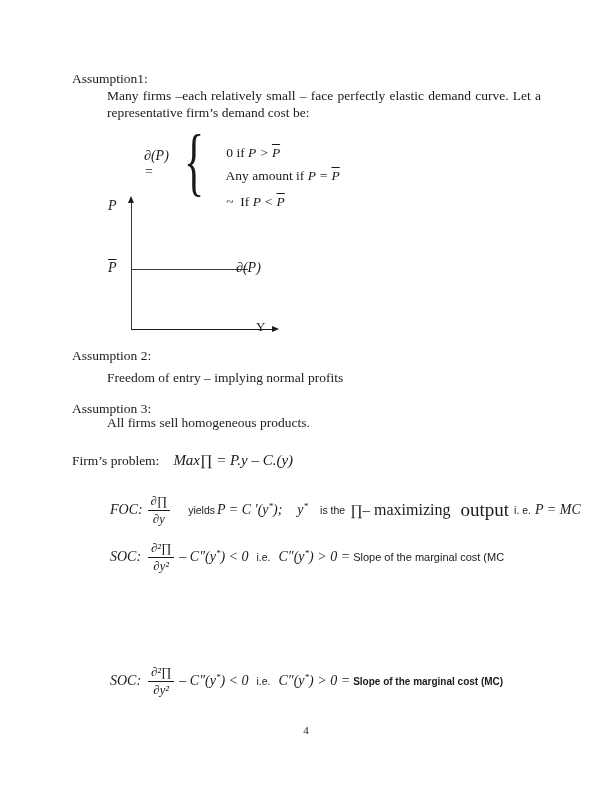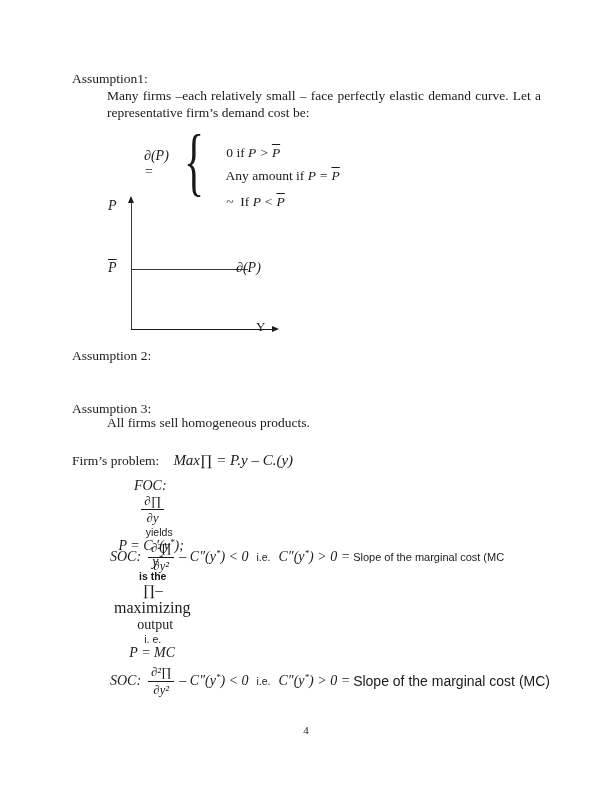--- a/index.html
+++ b/index.html
@@ -71,42 +71,43 @@
     <div class="graph-label overbar" style="left:8px;top:64px;">P</div>
     <div class="hline" style="left:32px;top:73px;width:116px;"></div>
     <div class="graph-label" style="left:136px;top:64px;">∂(P)</div>
 
     <div class="hline" style="left:31px;top:133px;width:142px;background:#1a1a1a;"></div>
     <div class="graph-label" style="left:156px;top:123px;font-size:13px;font-style:normal;">Y</div>
     <div class="arrow-right" style="left:172px;top:130px;"></div>
   </div>
 
   <div class="abs bodytext" style="left:72px;top:347px;">Assumption 2:</div>
+  <div class="abs bodytext" style="left:107px;top:369px;">Freedom of entry – implying normal profits</div>
 
   <div class="abs bodytext" style="left:72px;top:388px;margin-top:12px;">Assumption 3:</div>
   <div class="abs bodytext" style="left:107px;top:414px;">All firms sell homogeneous products.</div>
 
   <div class="abs" style="left:72px;top:450px;display:flex;align-items:center;height:20px;">
     <span class="bodytext">Firm’s problem:</span>
     <span class="it" style="font-size:15px;margin-left:14px;text-align:right;">Max∏ = P.y – C.(y)</span>
   </div>
 
-  <div class="abs mathrow" style="left:110px;top:478px;height:40px;flex-direction:column;">
+  <div class="abs mathrow" style="left:110px;top:490px;height:40px;">
     <span class="tok it">FOC:</span>
     <span class="frac" style="margin-left:5px;">
       <span class="num">∂∏</span>
       <span class="den">∂y</span>
     </span>
     <span class="tok sans" style="margin-left:18px;">yields</span>
     <span class="tok it" style="margin-left:2px;"><span>P = C ′(y</span><span class="star">*</span><span>);</span></span>
     <span class="tok it" style="margin-left:15px;"><span>y</span><span class="star">*</span></span>
-    <span class="tok sans" style="margin-left:5px;font-weight:bold;">is the</span>
+    <span class="tok sans" style="margin-left:12px;">is the</span>
     <span class="tok" style="margin-left:5px;font-size:15px;">∏–</span>
     <span class="tok" style="margin-left:4px;font-size:16px;">maximizing</span>
-    <span class="tok" style="margin-left:10px;font-size:14px;">output</span>
+    <span class="tok" style="margin-left:10px;font-size:19px;">output</span>
     <span class="tok sans" style="margin-left:5px;">i. e.</span>
     <span class="tok it" style="margin-left:4px;">P = MC</span>
   </div>
 
   <div class="abs mathrow" style="left:110px;top:537px;height:40px;">
     <span class="tok it">SOC:</span>
     <span class="frac" style="margin-left:7px;">
       <span class="num">∂²∏</span>
       <span class="den">∂y²</span>
     </span>
@@ -118,18 +119,18 @@
 
   <div class="abs mathrow" style="left:110px;top:661px;height:40px;">
     <span class="tok it">SOC:</span>
     <span class="frac" style="margin-left:7px;">
       <span class="num">∂²∏</span>
       <span class="den">∂y²</span>
     </span>
     <span class="tok it" style="margin-left:5px;"><span>– C″(y</span><span class="star">*</span><span>) &lt; 0</span></span>
     <span class="tok sans" style="margin-left:8px;">i.e.</span>
     <span class="tok it" style="margin-left:8px;"><span>C″(y</span><span class="star">*</span><span>) &gt; 0 =</span></span>
-    <span class="tok sans" style="margin-left:3px;font-size:14px;">Slope of the marginal cost (MC)</span>
+    <span class="tok sans" style="margin-left:3px;font-size:10px;font-weight:bold;">Slope of the marginal cost (MC)</span>
   </div>
 
   <div class="abs pagenum" style="left:0;top:724px;">4</div>
 
 </div>
 
 </body></html>

